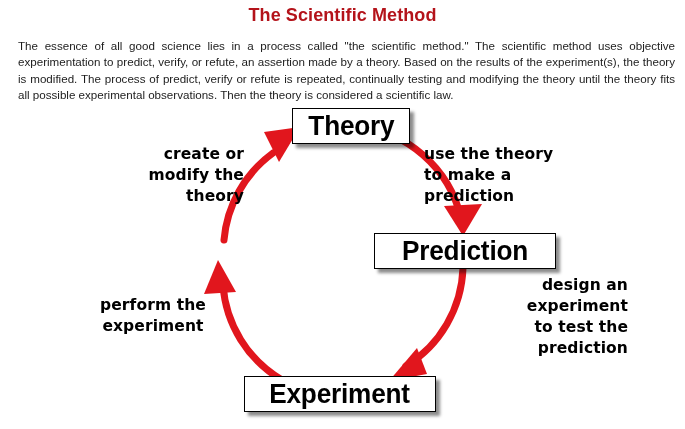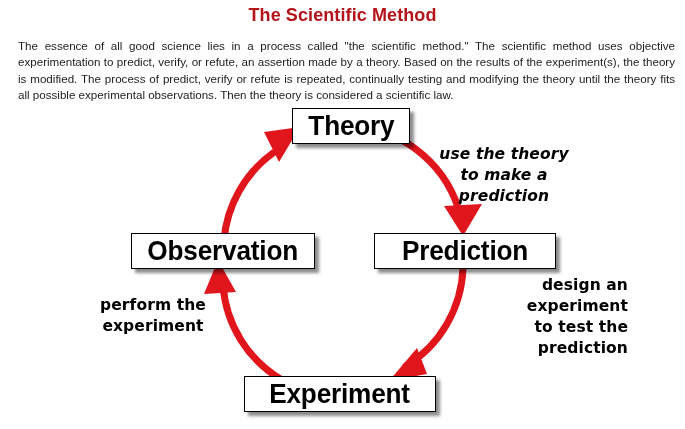--- a/index.html
+++ b/index.html
@@ -82,21 +82,21 @@
     position: absolute;
     font-family: "DejaVu Sans", sans-serif;
     font-weight: bold;
     font-size: 15.5px;
     line-height: 21px;
     color: #000000;
     white-space: pre-line;
     letter-spacing: 0.1px;
   }
   #label-create   { left: 114px; top: 44px;  width: 130px; text-align: right; }
-  #label-use      { left: 424px; top: 44px;  width: 160px; text-align: center; font-style: italic; }
+  #label-use      { left: 424px; top: 44px;  width: 160px; text-align: left; }
   #label-design   { left: 468px; top: 175px; width: 160px; text-align: right; }
   #label-perform  { left: 78px;  top: 195px; width: 150px; text-align: center; }
 </style>
 </head>
 <body>
 
 <h1 id="page-title">The Scientific Method</h1>
 
 <p id="intro-paragraph">The essence of all good science lies in a process called "the scientific method." The scientific method uses objective experimentation to predict, verify, or refute, an assertion made by a theory. Based on the results of the experiment(s), the theory is modified. The process of predict, verify or refute is repeated, continually testing and modifying the theory until the theory fits all possible experimental observations. Then the theory is considered a scientific law.</p>
 
@@ -127,24 +127,24 @@
   </div>
 
   <div class="node-box" id="node-prediction">
     <span class="node-label">Prediction</span>
   </div>
 
   <div class="node-box" id="node-experiment">
     <span class="node-label">Experiment</span>
   </div>
 
-  <div class="node-box" id="node-observation">
-    <span class="node-label">Observation</span>
-  </div>
 
+  <div class="edge-label" id="label-create">create or
+modify the
+theory</div>
 
   <div class="edge-label" id="label-use">use the theory
 to make a
 prediction</div>
 
   <div class="edge-label" id="label-design">design an
 experiment
 to test the
 prediction</div>
 

